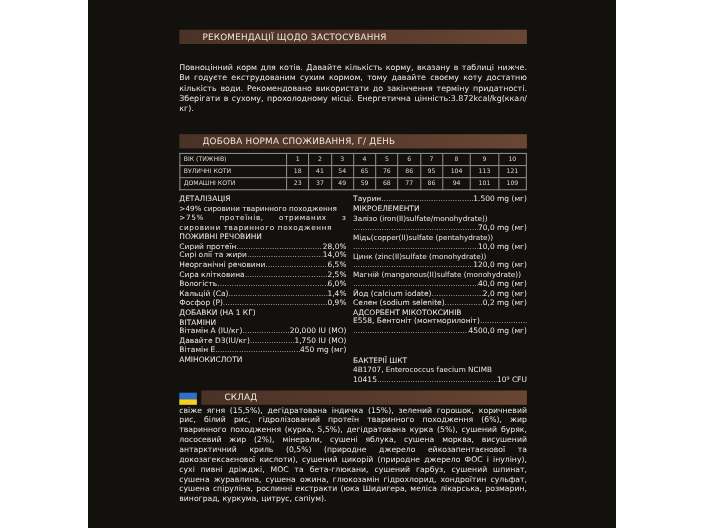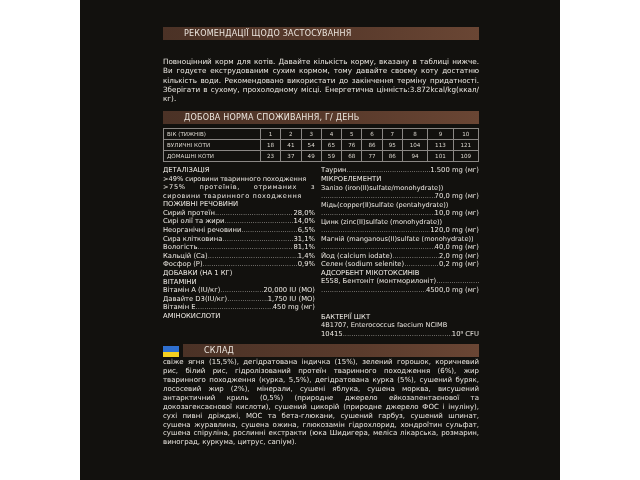--- a/index.html
+++ b/index.html
@@ -51,21 +51,21 @@
 </head>
 <body>
 
 <div class="panel"></div>
 
 <div class="content">
 
   <div class="section-head">РЕКОМЕНДАЦІЇ ЩОДО ЗАСТОСУВАННЯ</div>
   <div class="para">Повноцінний корм для котів. Давайте кількість корму, вказану в таблиці нижче. Ви годуєте екструдованим сухим кормом, тому давайте своєму коту достатню кількість води. Рекомендовано використати до закінчення терміну придатності. Зберігати в сухому, прохолодному місці. Енергетична цінність:3.872kcal/kg(ккал/кг).</div>
 
-  <div class="section-head" style="margin-top:7px;">ДОБОВА НОРМА СПОЖИВАННЯ, Г/ ДЕНЬ</div>
+  <div class="section-head" style="margin-top:18px;">ДОБОВА НОРМА СПОЖИВАННЯ, Г/ ДЕНЬ</div>
   <table class="norm">
     <tbody>
         <tr>
       <td class="lbl">ВІК (ТИЖНІВ)</td>
       <td>1</td>
       <td>2</td>
       <td>3</td>
       <td>4</td>
       <td>5</td>
       <td>6</td>
@@ -121,26 +121,26 @@
           <span class="val">14,0%</span>
         </div>
       <div class="row-dots">
           <span class="name">Неорганічні речовини</span>
           <span class="dots"></span>
           <span class="val">6,5%</span>
         </div>
       <div class="row-dots">
           <span class="name">Сира клітковина</span>
           <span class="dots"></span>
-          <span class="val">31,1%</span>
+          <span class="val">2,5%</span>
         </div>
       <div class="row-dots">
           <span class="name">Вологість</span>
           <span class="dots"></span>
-          <span class="val">81,1%</span>
+          <span class="val">6,0%</span>
         </div>
       <div class="row-dots">
           <span class="name">Кальцій (Ca)</span>
           <span class="dots"></span>
           <span class="val">1,4%</span>
         </div>
       <div class="row-dots">
           <span class="name">Фосфор (P)</span>
           <span class="dots"></span>
           <span class="val">0,9%</span>

